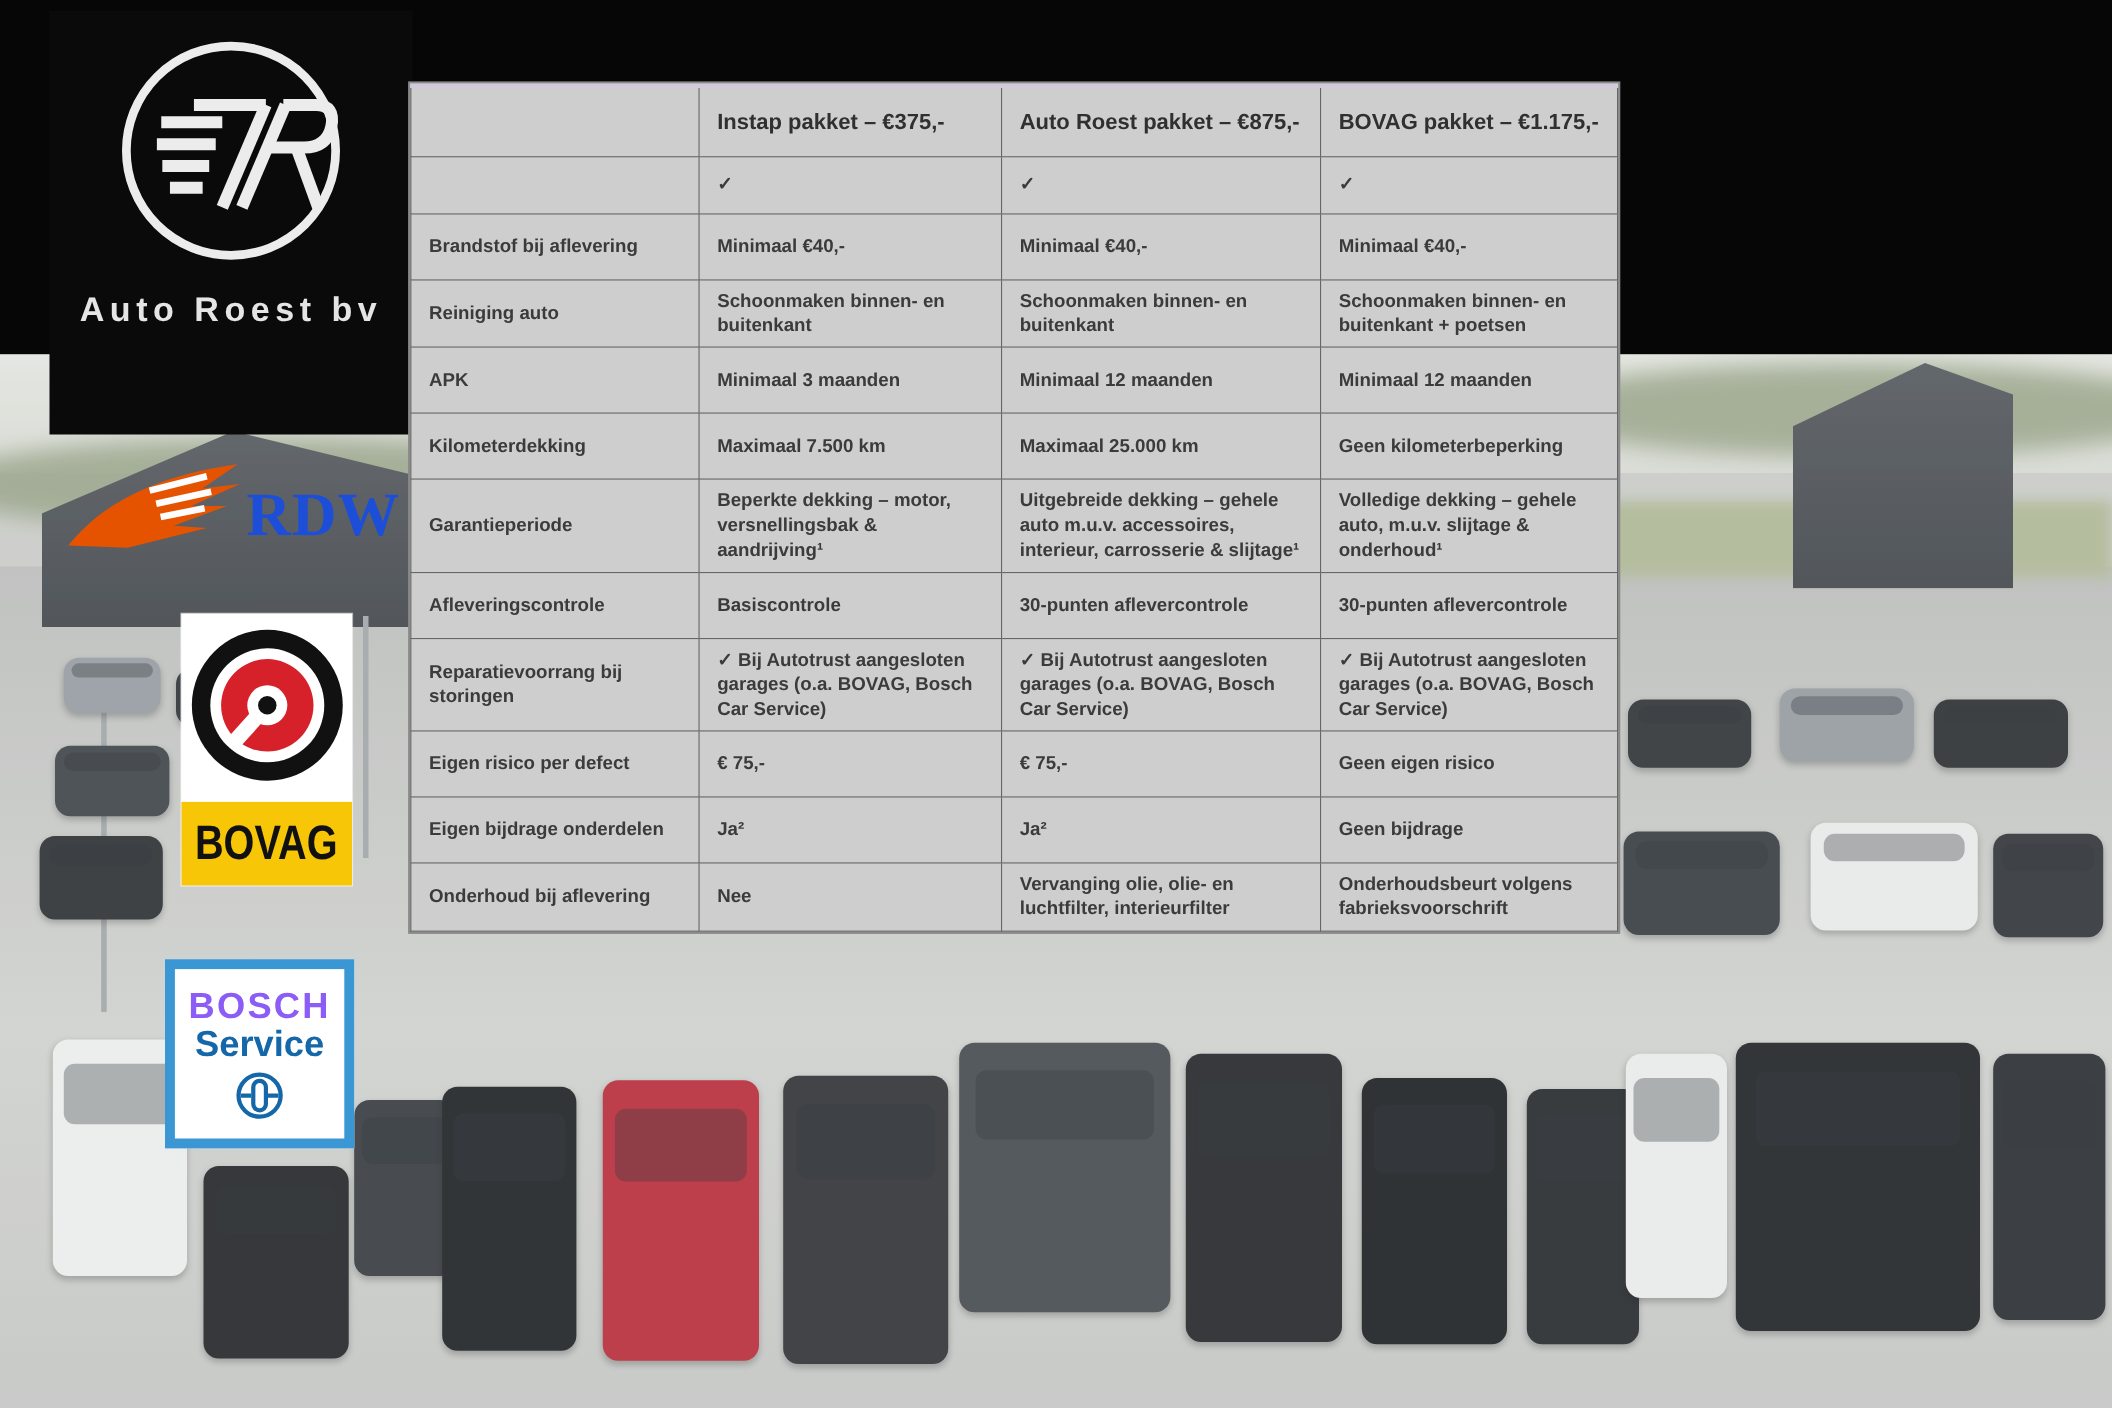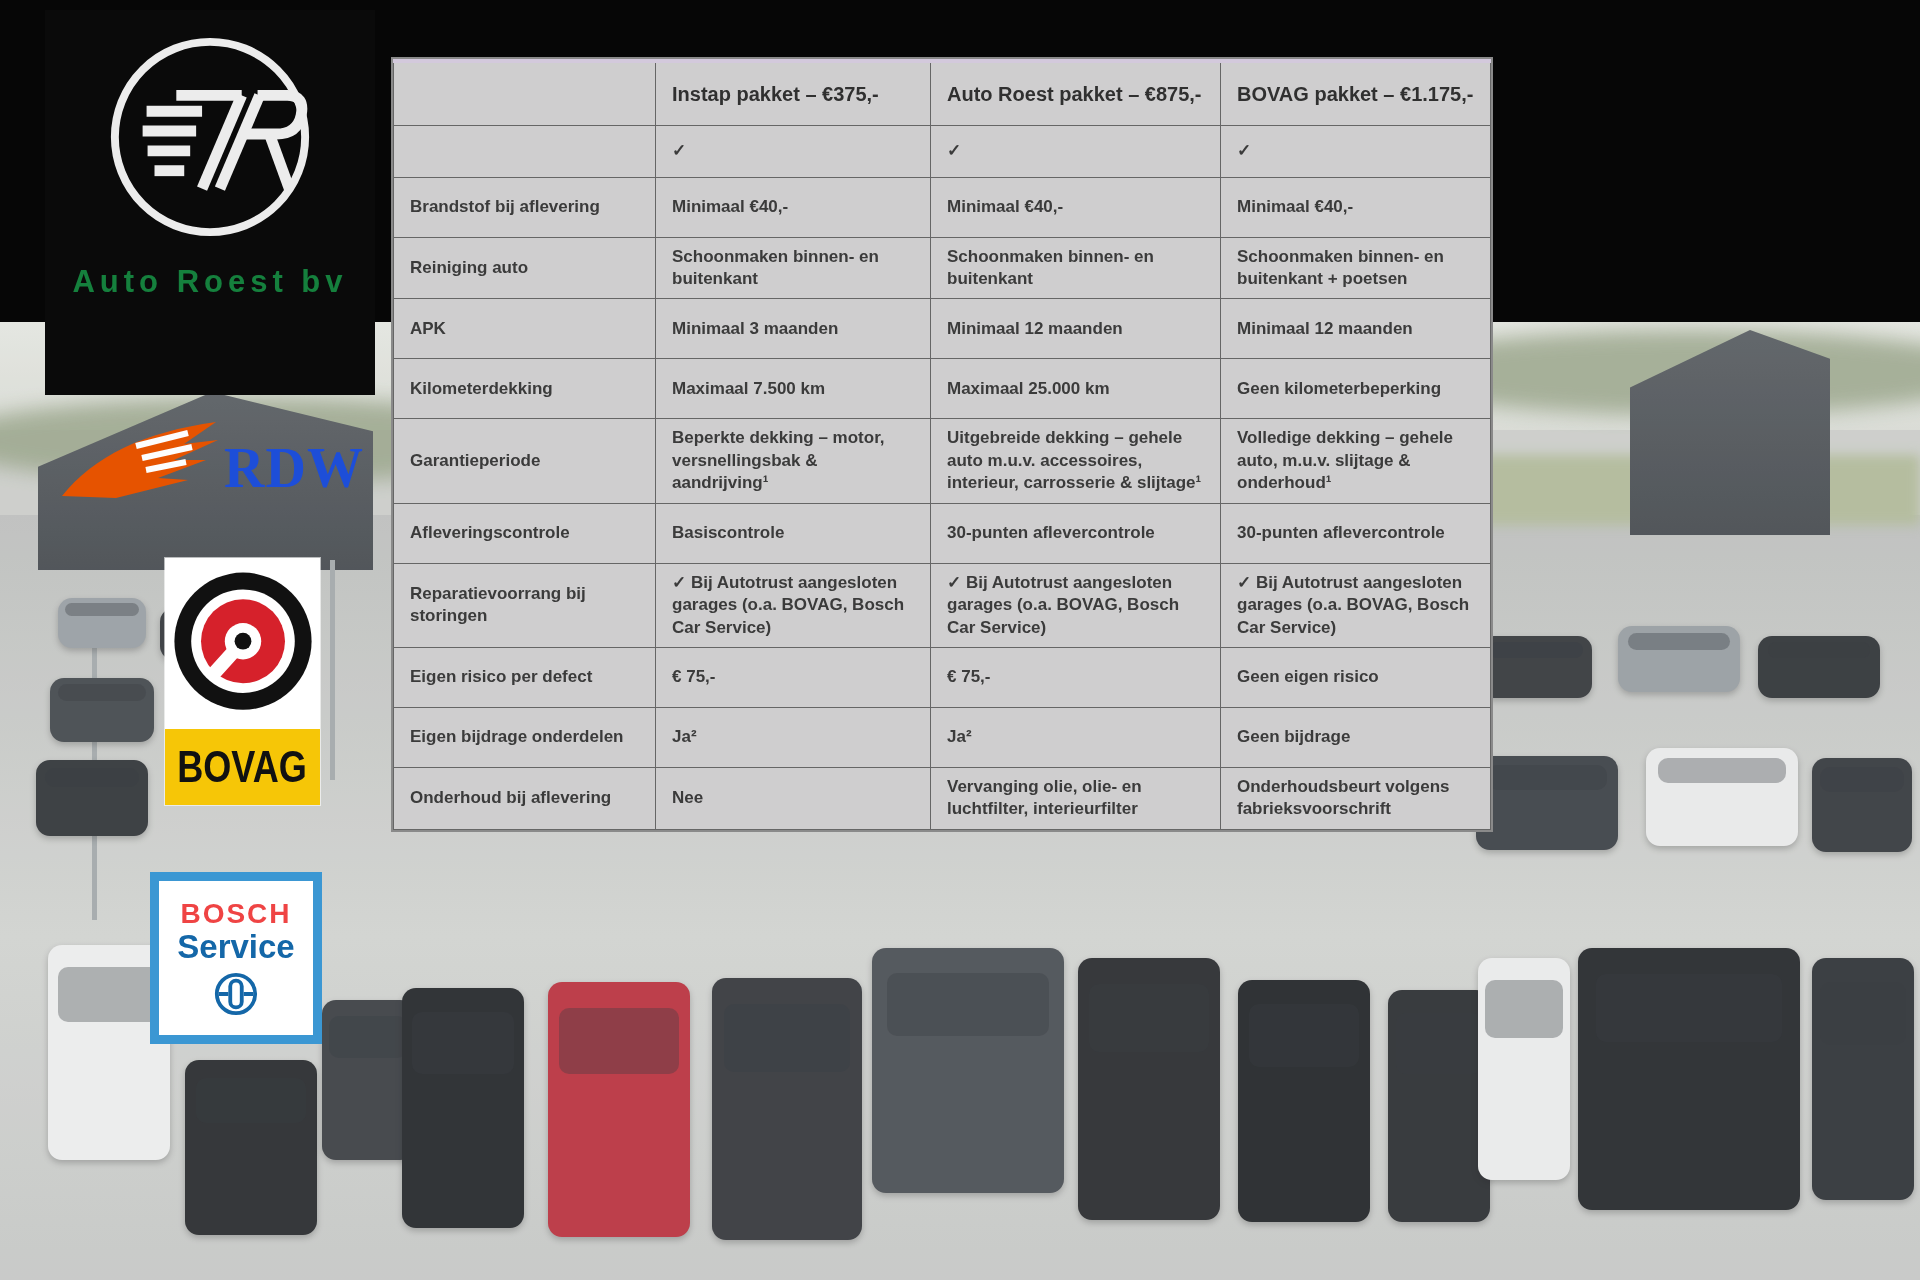--- a/index.html
+++ b/index.html
@@ -20,43 +20,43 @@
   .pole { position:absolute; width:5px; background:#9aa0a2; }
   .car { position:absolute; border-radius:14px; box-shadow:0 3px 6px rgba(0,0,0,.25); }
   .car::before { content:""; position:absolute; left:8%; top:10%; width:84%; height:26%; border-radius:10px; background:rgba(25,32,38,.35); }
   .wash { position:absolute; left:0; top:300px; width:1920px; height:980px; background:rgba(255,255,255,.14); }
 
   
   .top-band { position:absolute; left:0; top:0; width:1920px; height:322px; background:#060606; }
   .brand-box { position:absolute; left:45px; top:10px; width:330px; height:385px; background:#0a0a0a;
                display:flex; flex-direction:column; align-items:center; }
   .brand-box svg { margin-top:18px; }
-  .brand-name { color:#15803d; font-size:31px; font-weight:700; letter-spacing:5px; margin-top:18px; white-space:nowrap; }
+  .brand-name { color:#e5e5e5; font-size:31px; font-weight:700; letter-spacing:5px; margin-top:18px; white-space:nowrap; }
 
   
   .rdw { position:absolute; left:58px; top:418px; display:flex; align-items:center; }
   .rdw-text { font-family:"Liberation Serif", serif; font-weight:700; font-size:56px; color:#1d4ed8; letter-spacing:1px; margin-left:-6px; }
 
   
   .bovag { position:absolute; left:165px; top:558px; width:155px; height:247px; background:#fff;
            display:flex; flex-direction:column; box-shadow:0 0 0 1px rgba(255,255,255,.6); }
   .bovag-top { flex:1; display:flex; align-items:center; justify-content:center; background:#fff; }
   .bovag-band { height:76px; background:#f6c607; display:flex; align-items:center; justify-content:center; }
   .bovag-band span { font-size:44px; font-weight:700; color:#111; letter-spacing:0px; font-stretch:condensed; transform:scaleX(.82); }
 
   
   .bosch { position:absolute; left:150px; top:872px; width:172px; height:172px; background:#fff;
            border:9px solid #3b97d3; display:flex; flex-direction:column; align-items:center; justify-content:center; }
-  .bosch-name { color:#ef4444; font-weight:700; font-size:28px; letter-spacing:2px; line-height:1.05; }
+  .bosch-name { color:#8b5cf6; font-weight:700; font-size:33px; letter-spacing:2px; line-height:1.05; }
   .bosch-service { color:#1467a8; font-weight:700; font-size:33px; line-height:1.1; }
   .bosch svg { margin-top:6px; }
 
   
-  table.pkg { position:absolute; left:373px; top:59px; width:1097px; border-collapse:collapse; table-layout:fixed;
-              background:#cfcecf; color:#3b3b3b; box-shadow:0 0 0 2px #8a8a8a;margin-left:20px; }
+  table.pkg { position:absolute; left:373px; top:76px; width:1097px; border-collapse:collapse; table-layout:fixed;
+              background:#cfcecf; color:#3b3b3b; box-shadow:0 0 0 2px #8a8a8a; }
   table.pkg th, table.pkg td { border:1px solid #666; font-weight:700; text-align:left; vertical-align:middle;
               padding:8px 16px; line-height:1.32; word-wrap:break-word; }
   table.pkg thead th { font-size:20px; height:64px; border-top:4px solid #d3c9dc; color:#303030; }
   table.pkg tbody th, table.pkg tbody td { font-size:17px; height:60px; }
   table.pkg tbody tr:first-child th, table.pkg tbody tr:first-child td { height:52px; }
 </style>
 </head>
 <body>
 
 <div class="stage">

